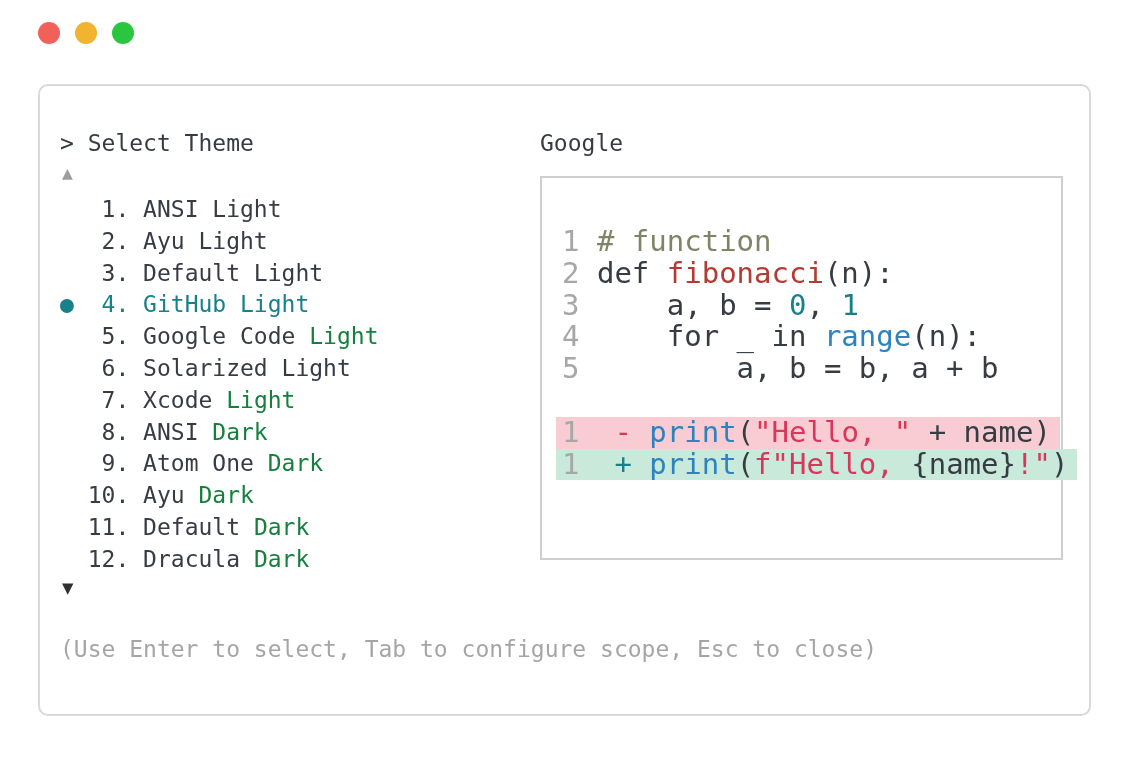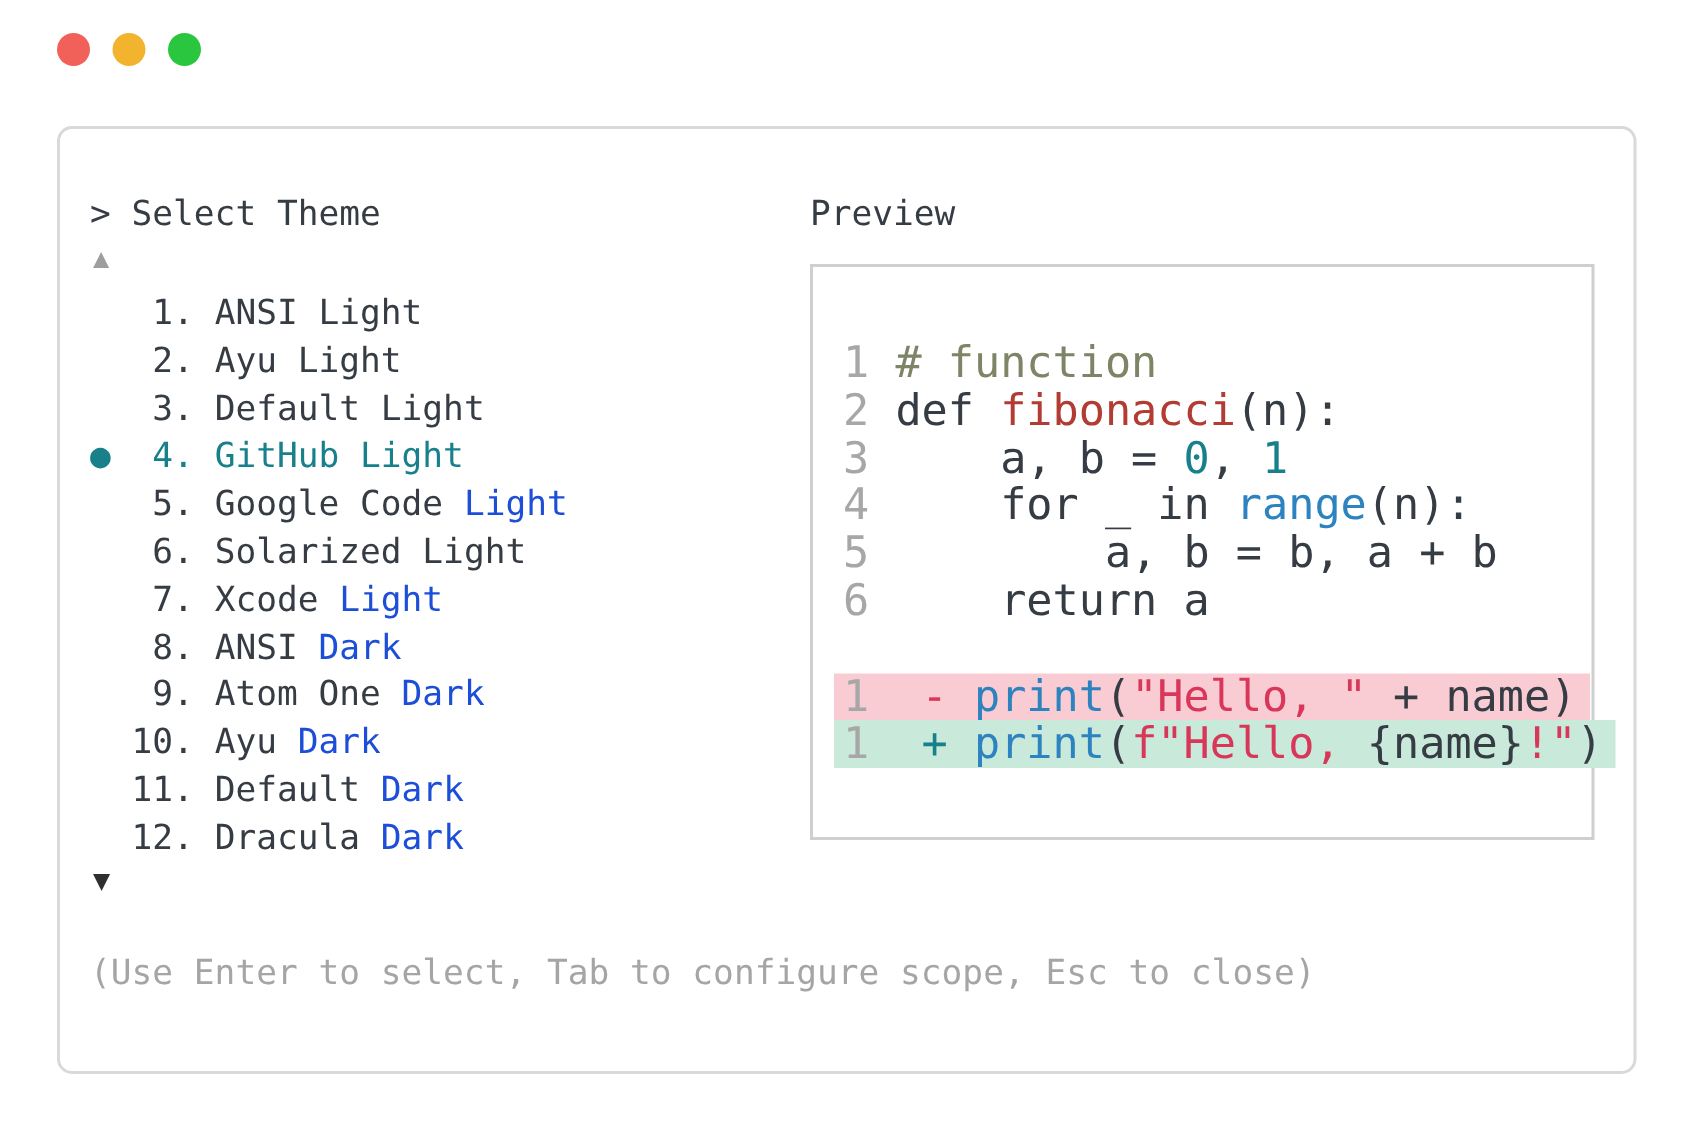--- a/index.html
+++ b/index.html
@@ -16,21 +16,21 @@
             background:#ffffff; border:2px solid #d9d9d9; border-radius:10px; }
 
   .prompt { position:absolute; left:20px; top:44px; font-size:23px; color:#363c44; white-space:pre; }
   .arrow-up { position:absolute; left:22px; top:76px; font-size:18px; color:#9e9e9e; }
   .arrow-down { position:absolute; left:22px; top:490px; font-size:19px; color:#2f2f2f; }
 
   .theme-list { position:absolute; left:20px; top:108px; }
   .theme-row { white-space:pre; font-size:23px; line-height:31.8px; color:#363c44; cursor:default; }
   .theme-row .dot { color:#17808a; }
   .theme-row.selected .label { color:#17808a; }
-  .suffix { color:#1d4ed8; }
+  .suffix { color:#15803d; }
 
   .footer { position:absolute; left:20px; top:550px; font-size:23px; color:#a5a5a5; white-space:pre; }
 
   .preview-label { position:absolute; left:500px; top:44px; font-size:23px; color:#363c44; }
   .preview-box { position:absolute; left:500px; top:90px; width:523px; height:384px;
                  border:2px solid #cfcfcf; background:#ffffff; }
   .code { padding:48px 0 0 20px; font-size:29px; line-height:31.8px; }
   .code-line { white-space:pre; }
   .lnum { color:#a7a7a7; }
   .c-text { color:#363c44;margin-top:16px; }
@@ -73,30 +73,29 @@
         <div class="theme-row"><span class="dot">  </span><span class="label"> 9. </span><span class="label">Atom One</span><span class="suffix"> Dark</span></div>
         <div class="theme-row"><span class="dot">  </span><span class="label">10. </span><span class="label">Ayu</span><span class="suffix"> Dark</span></div>
         <div class="theme-row"><span class="dot">  </span><span class="label">11. </span><span class="label">Default</span><span class="suffix"> Dark</span></div>
         <div class="theme-row"><span class="dot">  </span><span class="label">12. </span><span class="label">Dracula</span><span class="suffix"> Dark</span></div>
       </div>
 
     <div class="arrow-down">▼</div>
 
     <div class="footer">(Use Enter to select, Tab to configure scope, Esc to close)</div>
 
-    <div class="preview-label">Preview</div>
+    <div class="preview-label">Google</div>
 
     <div class="preview-box">
       <div class="code">
           <div class="code-line"><span class="lnum">1 </span><span class="c-comment"># function</span></div>
           <div class="code-line"><span class="lnum">2 </span><span class="c-text">def </span><span class="c-func">fibonacci</span><span class="c-text">(n):</span></div>
           <div class="code-line"><span class="lnum">3 </span><span class="c-text">    a, b = </span><span class="c-number">0</span><span class="c-text">, </span><span class="c-number">1</span></div>
           <div class="code-line"><span class="lnum">4 </span><span class="c-text">    for _ in </span><span class="c-blue">range</span><span class="c-text">(n):</span></div>
           <div class="code-line"><span class="lnum">5 </span><span class="c-text">        a, b = b, a + b</span></div>
-          <div class="code-line"><span class="lnum">6 </span><span class="c-text">    return a</span></div>
           <div class="code-line">&nbsp;</div>
           <div class="code-line"><span class="diff diff-removed"><span class="lnum">1 </span><span class="c-string"> - </span><span class="c-blue">print</span><span class="c-text">(</span><span class="c-string">"Hello, "</span><span class="c-text"> + name)</span></span></div>
           <div class="code-line"><span class="diff diff-added"><span class="lnum">1 </span><span class="c-teal"> + </span><span class="c-blue">print</span><span class="c-text">(</span><span class="c-string">f"Hello, </span><span class="c-text">{name}</span><span class="c-string">!"</span><span class="c-text">)</span></span></div>
         </div>
     </div>
 
   </div>
 </div>
 
 </body></html>

